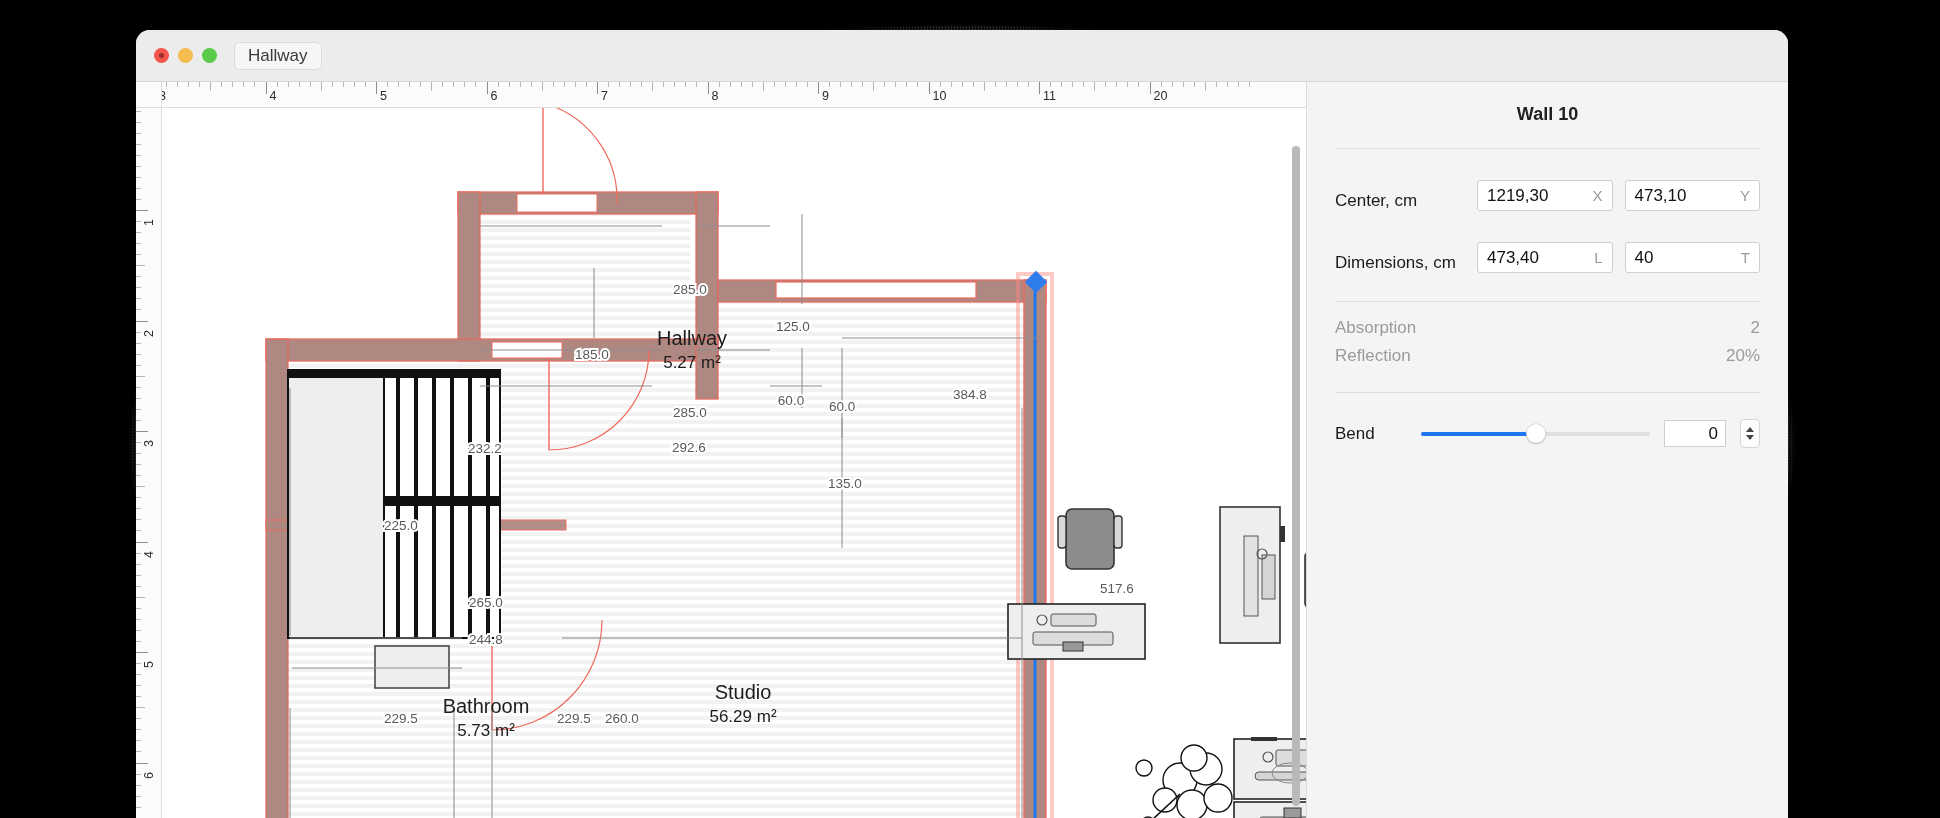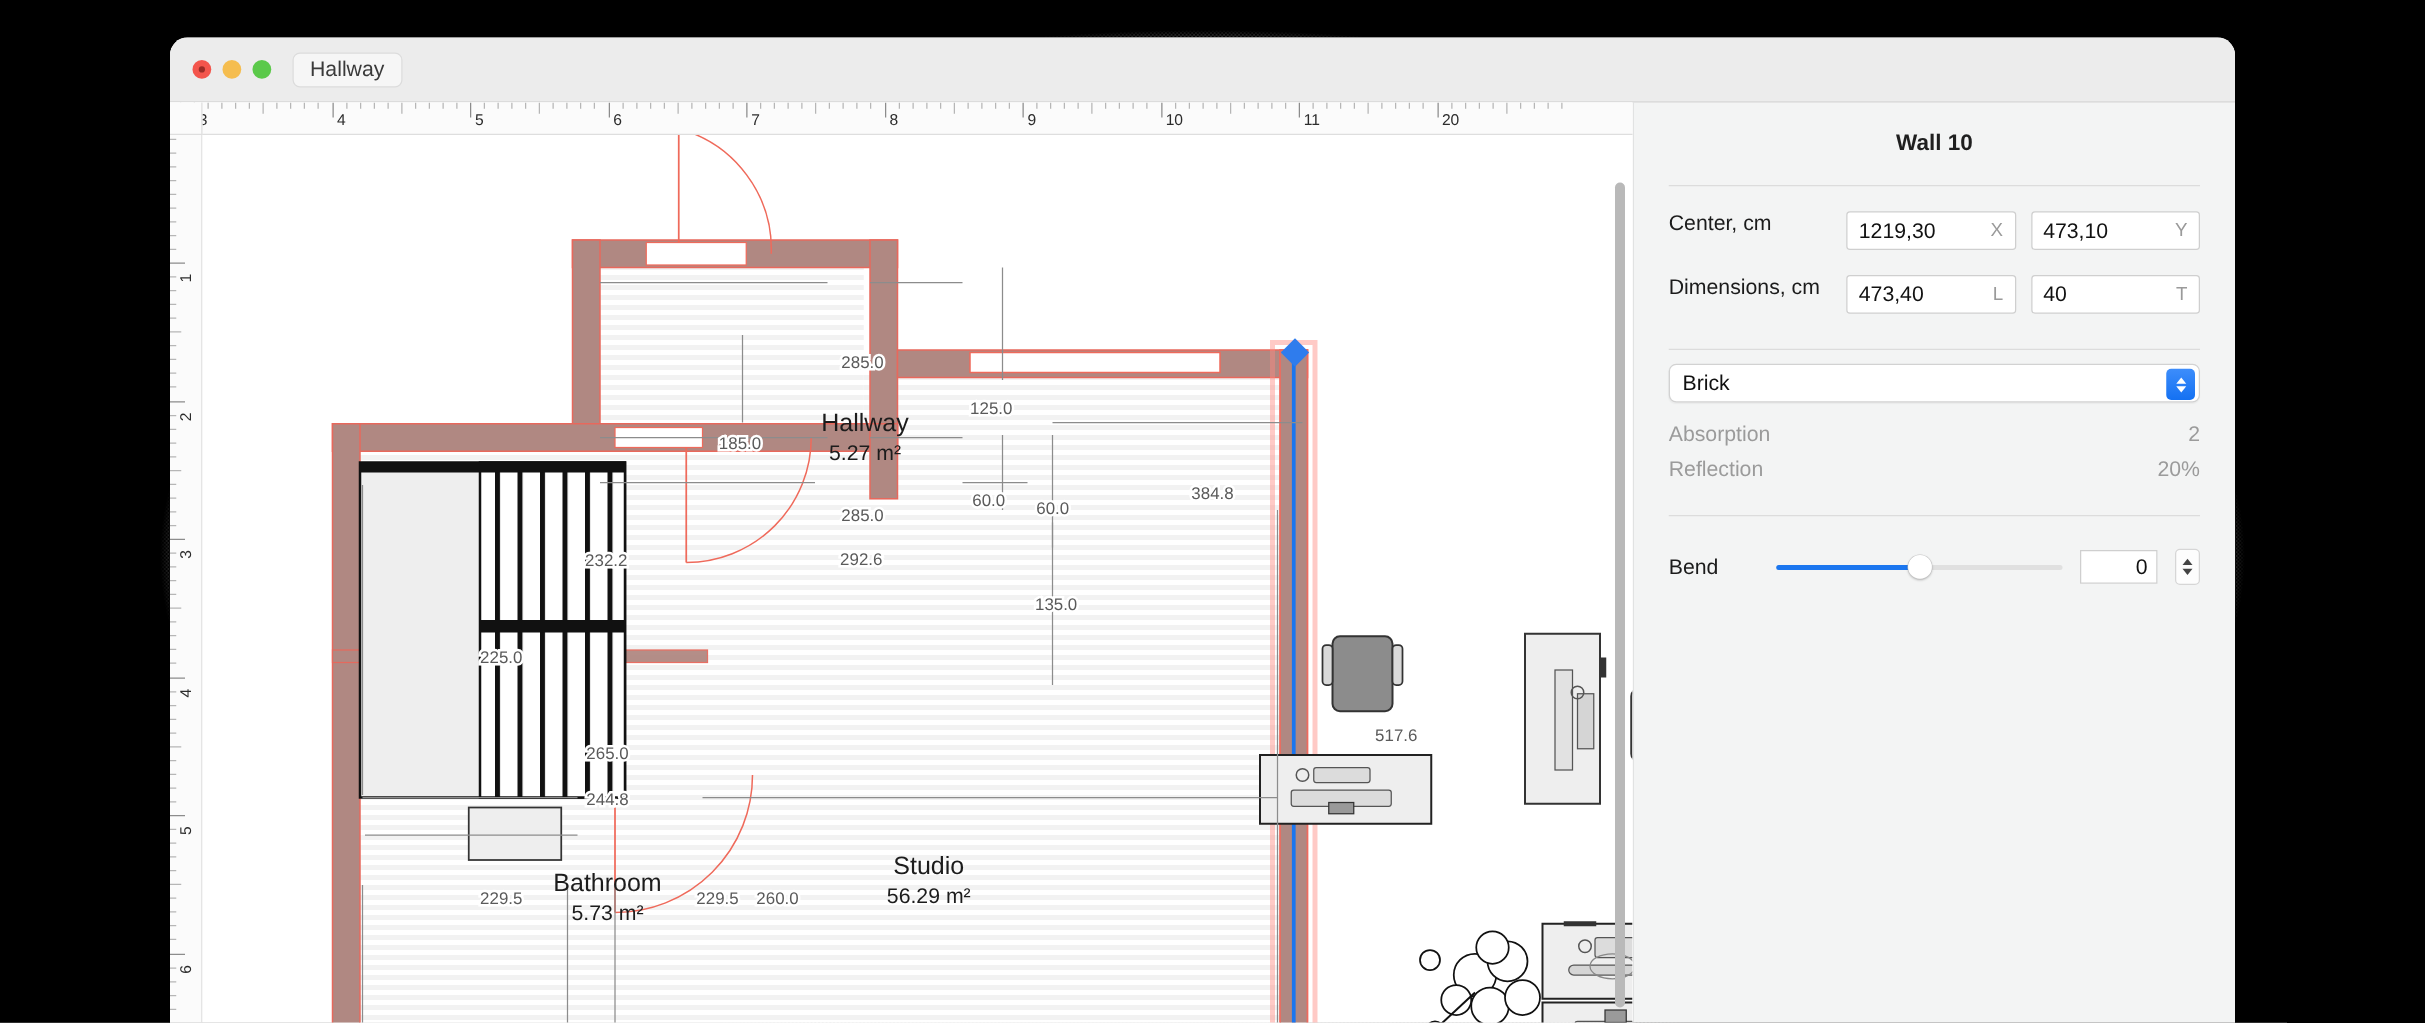--- a/index.html
+++ b/index.html
@@ -126,21 +126,21 @@
     background: #f3f4f4;
     border-left: 1px solid #dcdcdc;
     padding: 0 28px;
   }
   .insp-title {
     text-align:center; font-size:18px; font-weight:bold; color:#1f1f1f;
     padding: 22px 0 0 0;
   }
   .divider { height:1px; background:#dcdcdc; margin: 23px 0 0 0; }
 
-  .row { display:flex; align-items:flex-start; margin-top: 20px; }
+  .row { display:flex; align-items:flex-end; margin-top: 31px; }
   .row-label { font-size:17px; color:#1b1b1b; width: 142px; flex:none; }
   .fields { display:flex; gap: 12px; flex: 1; }
 
   .field {
     position:relative;
     height: 31px;
     background:#fff;
     border: 1px solid #cfcfcf;
     border-radius: 3px;
     flex: 1;
@@ -673,27 +673,20 @@
             <div class="field">
               <span class="val">40</span>
               <span class="unit">T</span>
             </div>
           </div>
         </div>
 
 
         <div class="divider" style="margin-top:28px"></div>
 
-        <div class="select">
-          <span class="sel-val">Brick</span>
-          <span class="stepper-blue">
-            <span class="chev-up"></span>
-            <span class="chev-dn"></span>
-          </span>
-        </div>
 
         <div class="info-row">
           <span>Absorption</span>
           <span>2</span>
         </div>
         <div class="info-row" style="margin-top:8px">
           <span>Reflection</span>
           <span>20%</span>
         </div>
 

